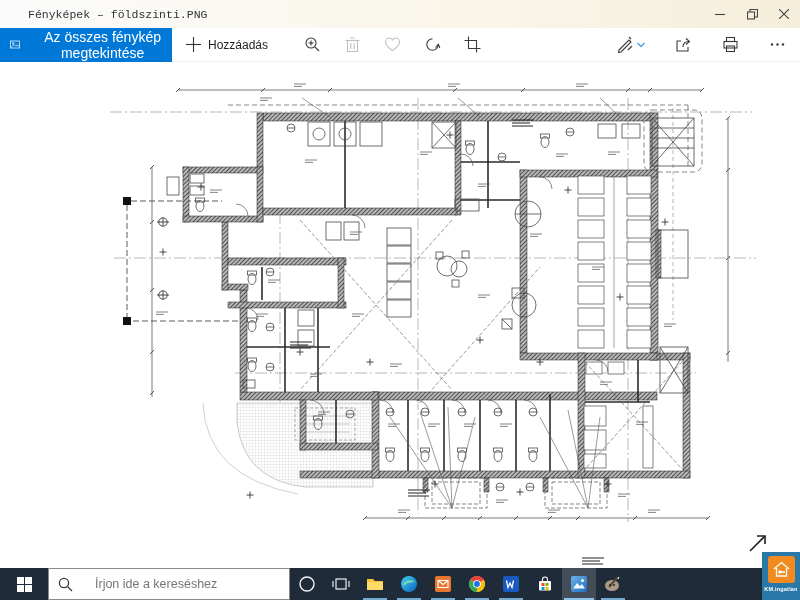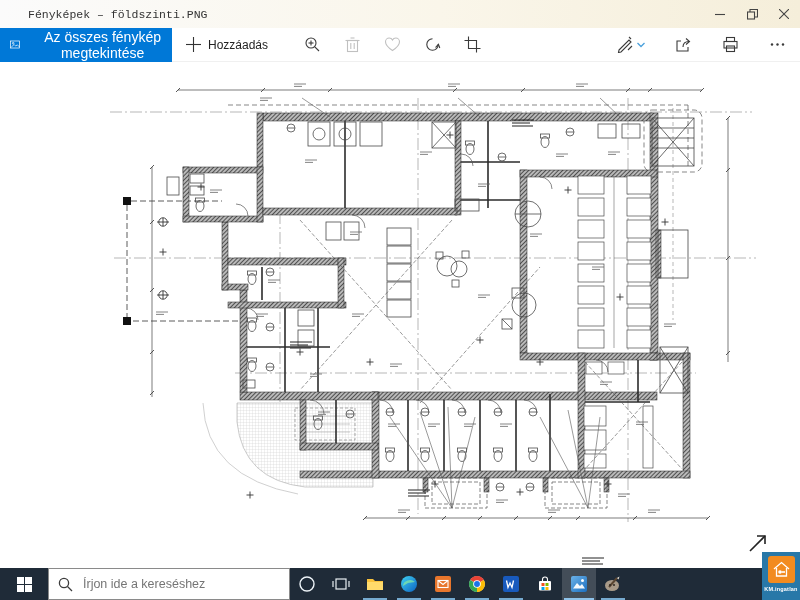--- a/index.html
+++ b/index.html
@@ -30,21 +30,21 @@
   .editwrap { display:flex; align-items:center; gap:4px; }
 
   
   .canvas { position:absolute; top:62px; left:0; width:800px; height:506px; background:#ffffff; }
 
   
   .taskbar { position:absolute; top:568px; left:0; width:800px; height:32px; background:#1f2b38;
     display:flex; align-items:stretch; }
   .startbtn { width:48px; display:flex; align-items:center; justify-content:center; }
   .searchbox { position:relative; width:242px; background:#ffffff; border:1px solid #8a8a8a; display:flex; align-items:center; }
-  .searchbox input { border:none; outline:none; width:100%; height:100%; padding-left:34px; font-size:12.5px;
+  .searchbox input { border:none; outline:none; width:100%; height:100%; padding-left:46px; font-size:12.5px;
     color:#555; font-family:inherit; background:transparent; }
   .search-glyph { position:absolute; left:9px; top:8px; }
   .tbtn { width:34px; display:flex; align-items:center; justify-content:center; position:relative; }
   .tbtn.running::after { content:""; position:absolute; bottom:0; left:5px; right:5px; height:2px; background:#76aacf; }
   .tbtn.active { background:rgba(255,255,255,.16); }
   .tbtn.active::after { content:""; position:absolute; bottom:0; left:2px; right:2px; height:2px; background:#8fc3ea; }
   .tray { position:absolute; right:0; top:0; height:32px; display:flex; align-items:center; }
   .tray-ic { width:22px; display:flex; justify-content:center; }
   .clock { text-align:right; color:#f2f2f2; font-size:10px; line-height:11px; margin:0 40px 0 6px; }
 

